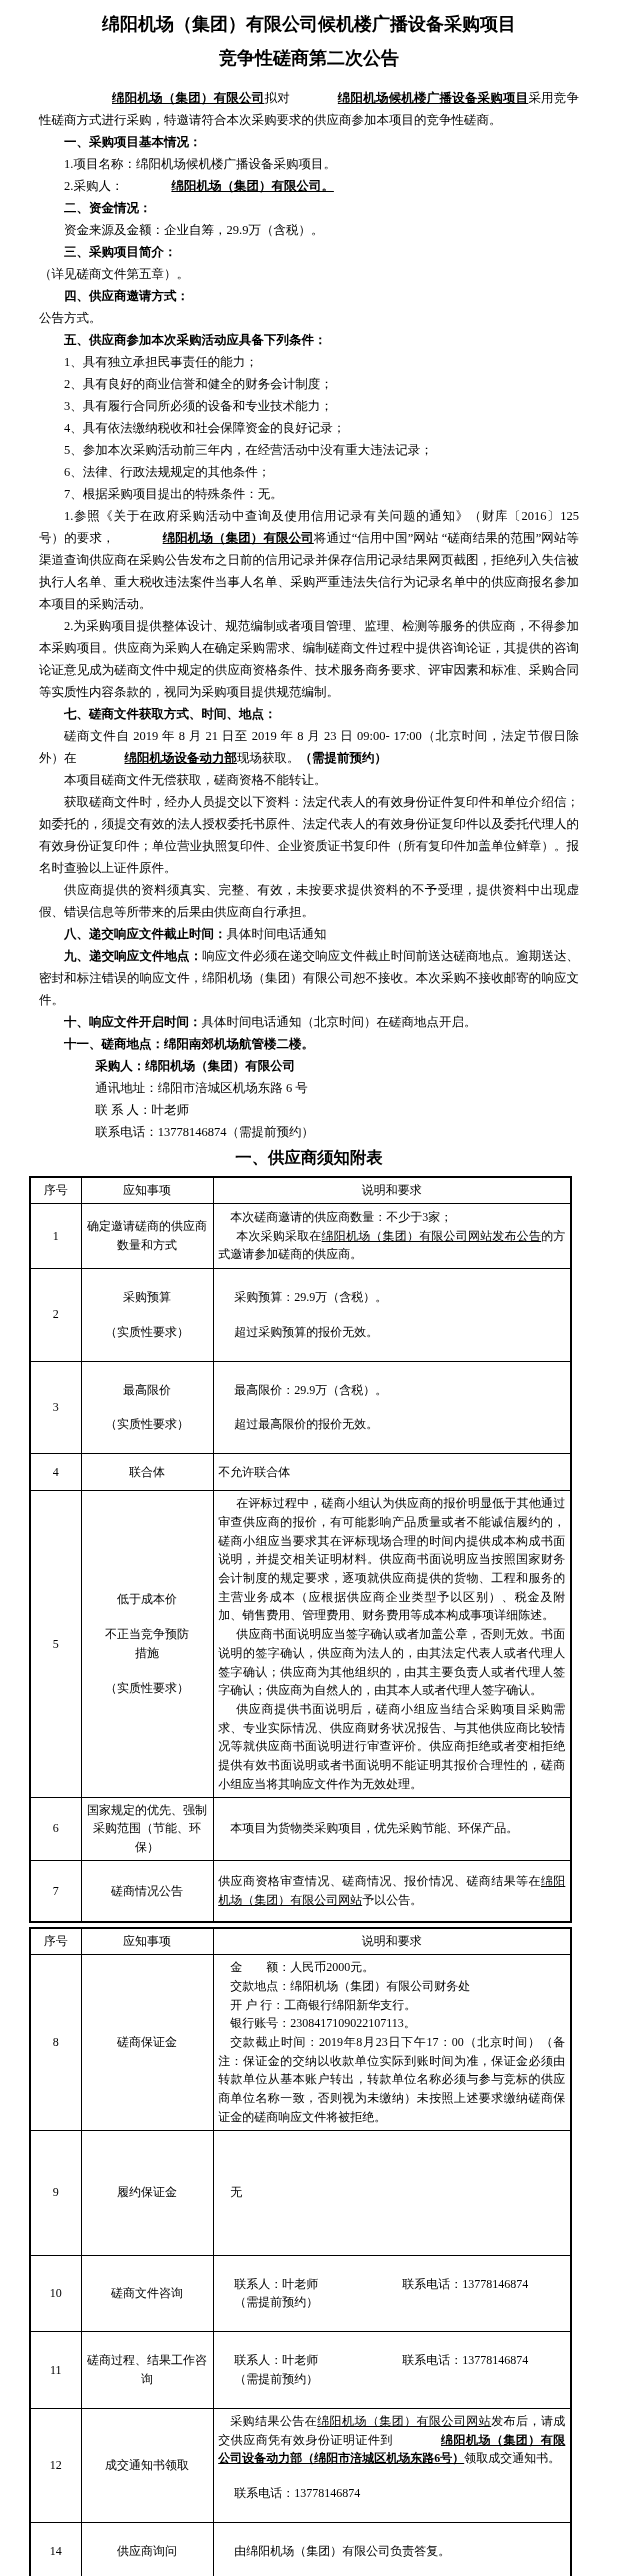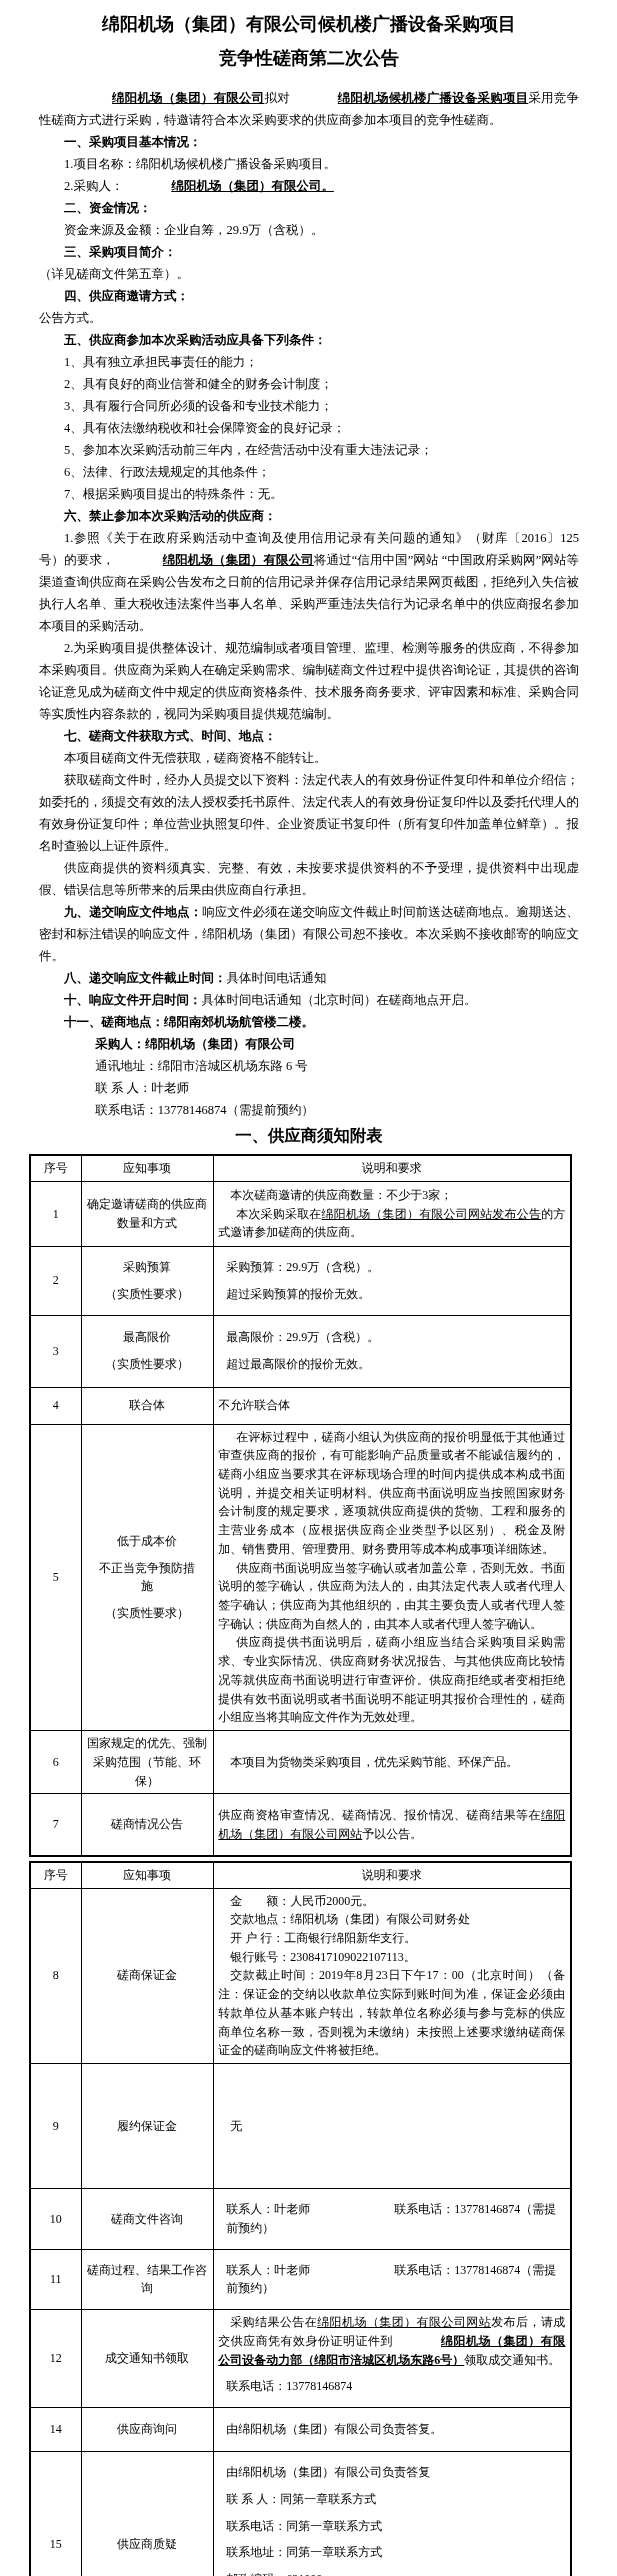--- a/index.html
+++ b/index.html
@@ -48,21 +48,21 @@
   table.notice td{
     border:0.8px solid #000;
     padding:3.1px 4.7px;
     vertical-align:middle;
     word-break:break-all;
   }
   td.c-no{text-align:center;}
   td.c-item{text-align:center;}
   td.c-desc{text-align:left;}
   .cellp{margin:0;text-align:justify;text-indent:1.5em;}
-  .cellline{margin:8px;}
+  .cellline{margin:16px;}
   .cellline-ind{margin:0;text-indent:1em;}
   .hdr td{text-align:center;}
   .sp-gap{display:inline-block;width:7em;}
   .minh-r9{height:125px;}
   .minh-r1{height:65px;}
   .minh-r2{height:48px;}
   .minh-r3{height:72px;}
   .minh-r4{height:37px;}
   .minh-r6{height:56px;}
   .minh-r7{height:62px;}
@@ -96,31 +96,31 @@
 
   <p class="p heading">五、供应商参加本次采购活动应具备下列条件：</p>
   <p class="p">1、具有独立承担民事责任的能力；</p>
   <p class="p">2、具有良好的商业信誉和健全的财务会计制度；</p>
   <p class="p">3、具有履行合同所必须的设备和专业技术能力；</p>
   <p class="p">4、具有依法缴纳税收和社会保障资金的良好记录；</p>
   <p class="p">5、参加本次采购活动前三年内，在经营活动中没有重大违法记录；</p>
   <p class="p">6、法律、行政法规规定的其他条件；</p>
   <p class="p">7、根据采购项目提出的特殊条件：无。</p>
 
-  <p class="p heading">六、禁止参加本次采购活动的供应商：</p>
-  <p class="p"><span>1.参照《关于在政府采购活动中查询及使用信用记录有关问题的通知》（财库〔2016〕125 号）的要求，</span><span class="bu">绵阳机场（集团）有限公司</span><span>将通过“信用中国”网站 “中国政府采购网”网站等渠道查询供应商在采购公告发布之日前的信用记录并保存信用记录结果网页截图，拒绝列入失信被执行人名单、重大税收违法案件当事人名单、采购严重违法失信行为记录名单中的供应商报名参加本项目的采购活动。</span></p>
+  <p class="p"><span>1.参照《关于在政府采购活动中查询及使用信用记录有关问题的通知》（财库〔2016〕125 号）的要求，</span><span class="bu">绵阳机场（集团）有限公司</span><span>将通过“信用中国”网站 “磋商结果的范围”网站等渠道查询供应商在采购公告发布之日前的信用记录并保存信用记录结果网页截图，拒绝列入失信被执行人名单、重大税收违法案件当事人名单、采购严重违法失信行为记录名单中的供应商报名参加本项目的采购活动。</span></p>
   <p class="p">2.为采购项目提供整体设计、规范编制或者项目管理、监理、检测等服务的供应商，不得参加本采购项目。供应商为采购人在确定采购需求、编制磋商文件过程中提供咨询论证，其提供的咨询论证意见成为磋商文件中规定的供应商资格条件、技术服务商务要求、评审因素和标准、采购合同等实质性内容条款的，视同为采购项目提供规范编制。</p>
 
   <p class="p heading">七、磋商文件获取方式、时间、地点：</p>
+  <p class="p"><span>磋商文件自 2019 年 8 月 21 日至 2019 年 8 月 23 日 09:00- 17:00（北京时间，法定节假日除外）在</span><span class="bu">绵阳机场设备动力部</span><span>现场获取。</span><span class="b">（需提前预约）</span></p>
   <p class="p">本项目磋商文件无偿获取，磋商资格不能转让。</p>
   <p class="p">获取磋商文件时，经办人员提交以下资料：法定代表人的有效身份证件复印件和单位介绍信；如委托的，须提交有效的法人授权委托书原件、法定代表人的有效身份证复印件以及委托代理人的有效身份证复印件；单位营业执照复印件、企业资质证书复印件（所有复印件加盖单位鲜章）。报名时查验以上证件原件。</p>
   <p class="p">供应商提供的资料须真实、完整、有效，未按要求提供资料的不予受理，提供资料中出现虚假、错误信息等所带来的后果由供应商自行承担。</p>
 
+  <p class="p"><span class="b">八、递交响应文件截止时间：</span><span>具体时间电话通知</span></p>
   <p class="p"><span class="b">九、递交响应文件地点：</span><span>响应文件必须在递交响应文件截止时间前送达磋商地点。逾期送达、密封和标注错误的响应文件，绵阳机场（集团）有限公司恕不接收。本次采购不接收邮寄的响应文件。</span></p>
-  <p class="p"><span class="b">八、递交响应文件截止时间：</span><span>具体时间电话通知</span></p>
   <p class="p"><span class="b">十、响应文件开启时间：</span><span>具体时间电话通知（北京时间）在磋商地点开启。</span></p>
   <p class="p heading">十一、磋商地点：绵阳南郊机场航管楼二楼。</p>
 
   <p class="contact-line b">采购人：绵阳机场（集团）有限公司</p>
   <p class="contact-line">通讯地址：绵阳市涪城区机场东路 6 号</p>
   <p class="contact-line">联 系 人：叶老师</p>
   <p class="contact-line">联系电话：13778146874（需提前预约）</p>
 
   <div class="table-title">一、供应商须知附表</div>
 

